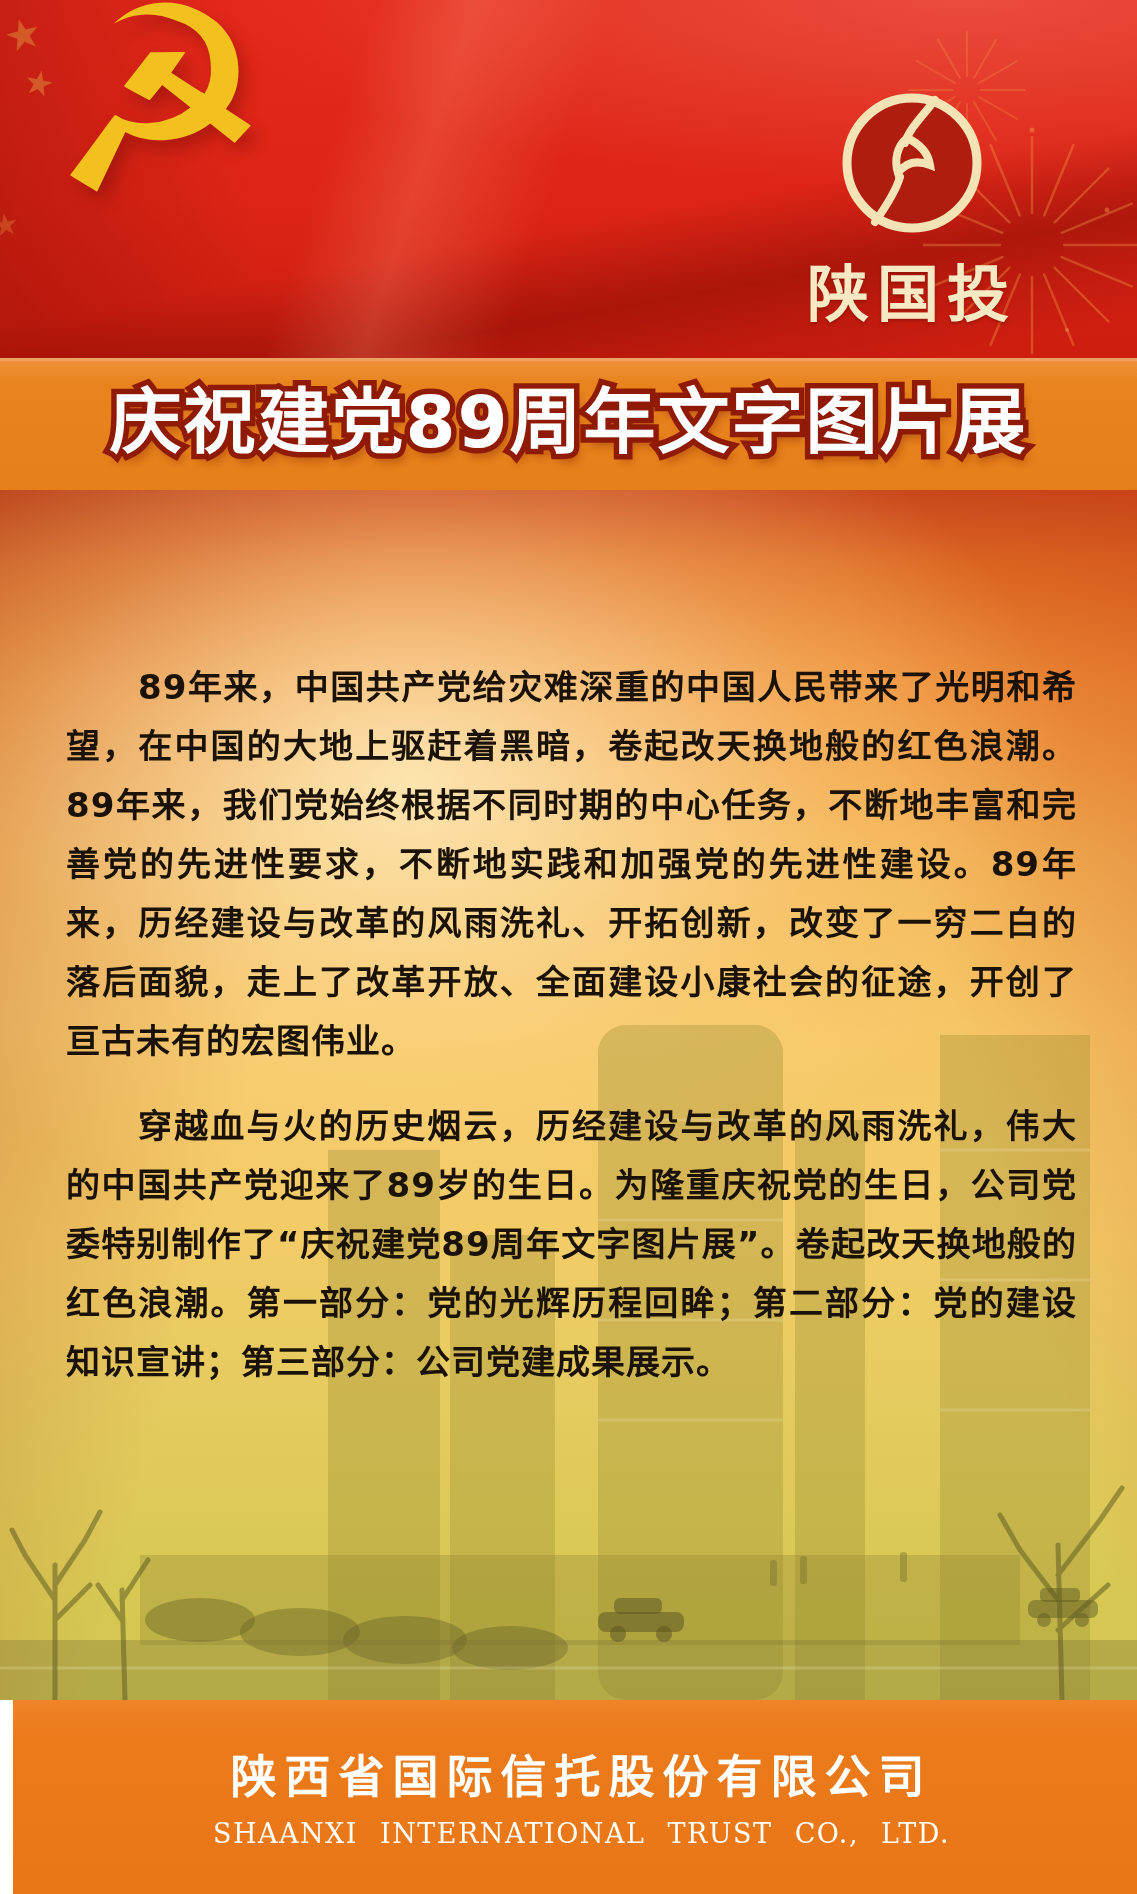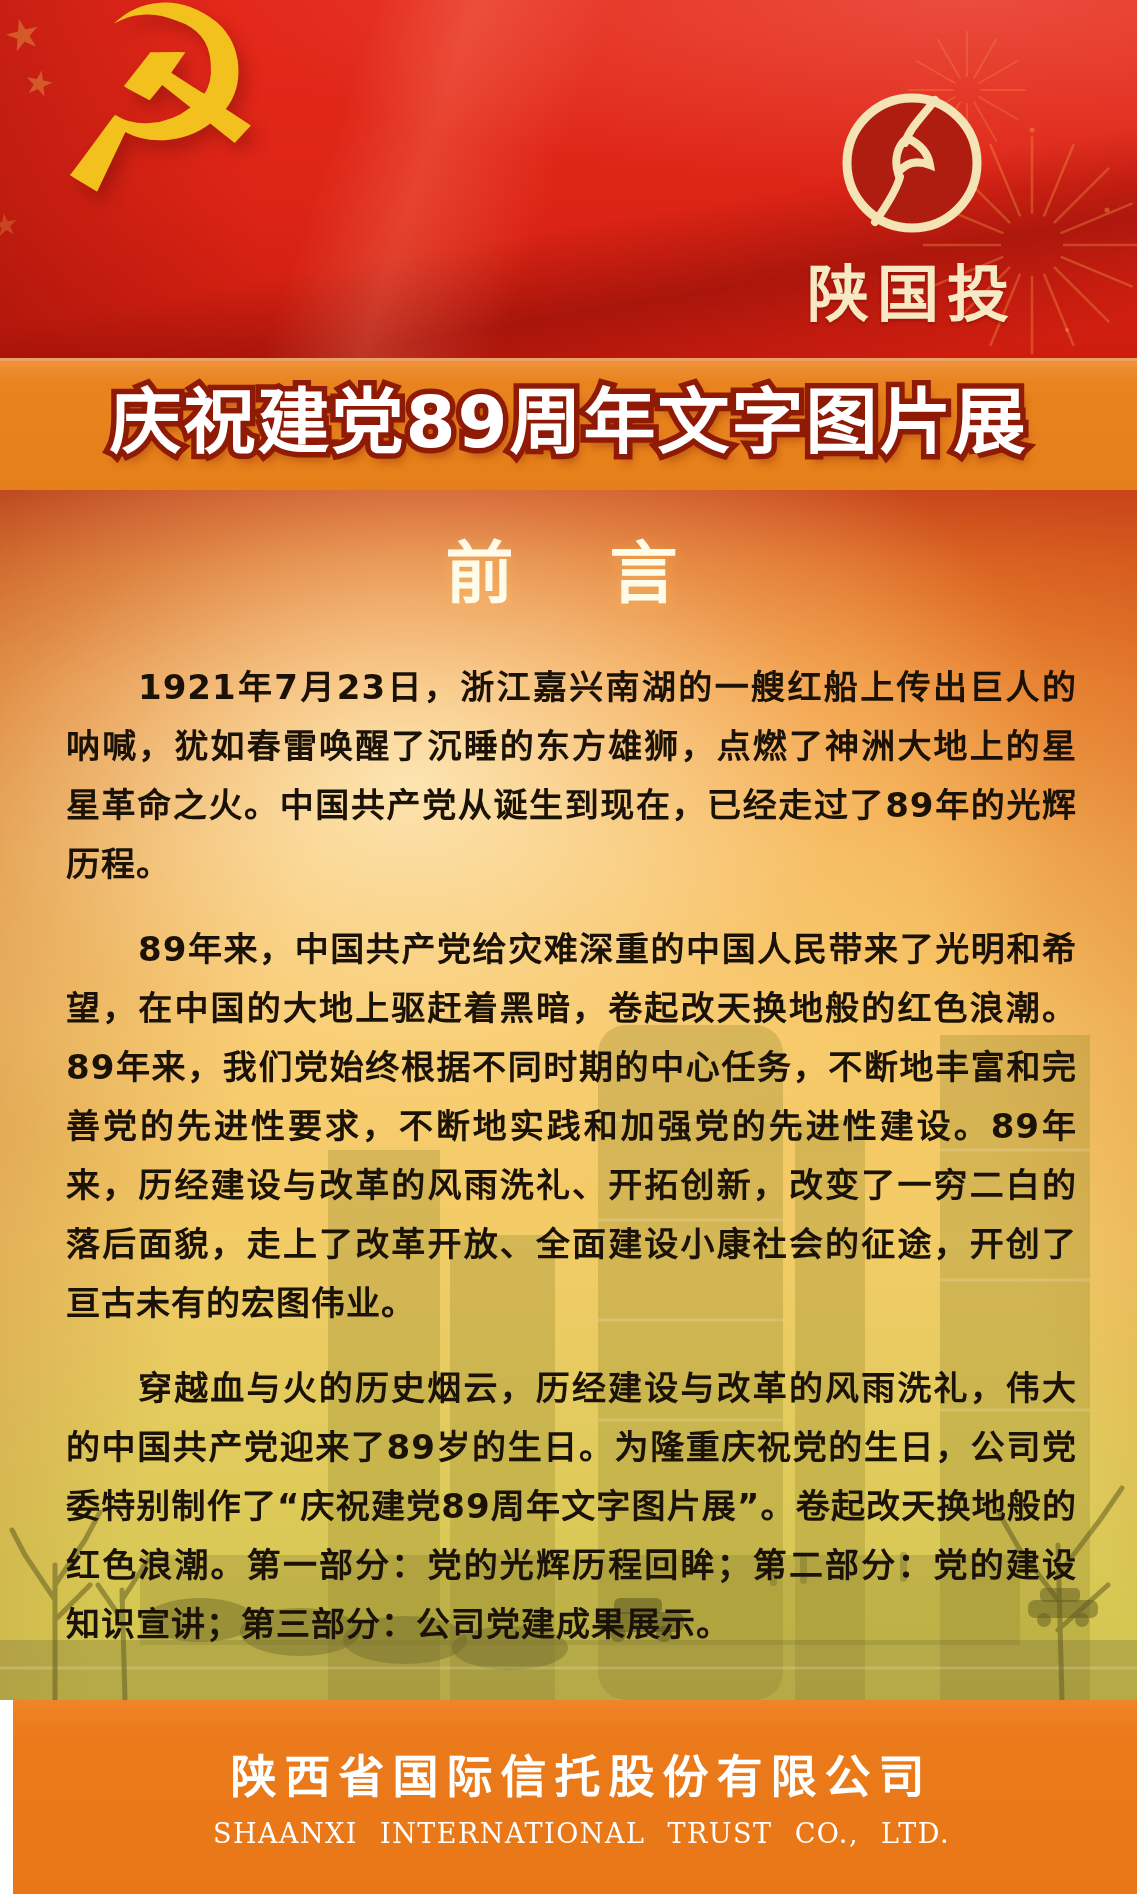--- a/index.html
+++ b/index.html
@@ -232,24 +232,22 @@
         <path d="M125,700 L122,590 M122,620 L98,585 M122,600 L148,560"></path>
         <path d="M1062,700 L1058,545 M1058,600 L1020,550 M1058,575 L1100,520 M1020,550 L1000,515 M1100,520 L1122,488 M1058,630 L1108,585"></path>
       </g>
       <g fill="rgba(115,108,42,0.4)">
         <rect x="770" y="560" width="7" height="26" rx="3"></rect>
           <rect x="800" y="556" width="7" height="28" rx="3"></rect>
         <rect x="900" y="552" width="7" height="30" rx="3"></rect>
       </g>
     </svg>
 
-    <div class="preface-heading">前　言</div>
 
     <div class="preface-text">
-      <p>1921年7月23日，浙江嘉兴南湖的一艘红船上传出巨人的呐喊，犹如春雷唤醒了沉睡的东方雄狮，点燃了神洲大地上的星星革命之火。中国共产党从诞生到现在，已经走过了89年的光辉历程。</p>
       <p>89年来，中国共产党给灾难深重的中国人民带来了光明和希望，在中国的大地上驱赶着黑暗，卷起改天换地般的红色浪潮。89年来，我们党始终根据不同时期的中心任务，不断地丰富和完善党的先进性要求，不断地实践和加强党的先进性建设。89年来，历经建设与改革的风雨洗礼、开拓创新，改变了一穷二白的落后面貌，走上了改革开放、全面建设小康社会的征途，开创了亘古未有的宏图伟业。</p>
       <p>穿越血与火的历史烟云，历经建设与改革的风雨洗礼，伟大的中国共产党迎来了89岁的生日。为隆重庆祝党的生日，公司党委特别制作了“庆祝建党89周年文字图片展”。卷起改天换地般的红色浪潮。第一部分：党的光辉历程回眸；第二部分：党的建设知识宣讲；第三部分：公司党建成果展示。</p>
     </div>
   </div>
 
   <div class="footer-section">
     <span class="company-cn">陕西省国际信托股份有限公司</span>
     <span class="company-en">SHAANXI  INTERNATIONAL  TRUST  CO.,  LTD.</span>
   </div>
 

